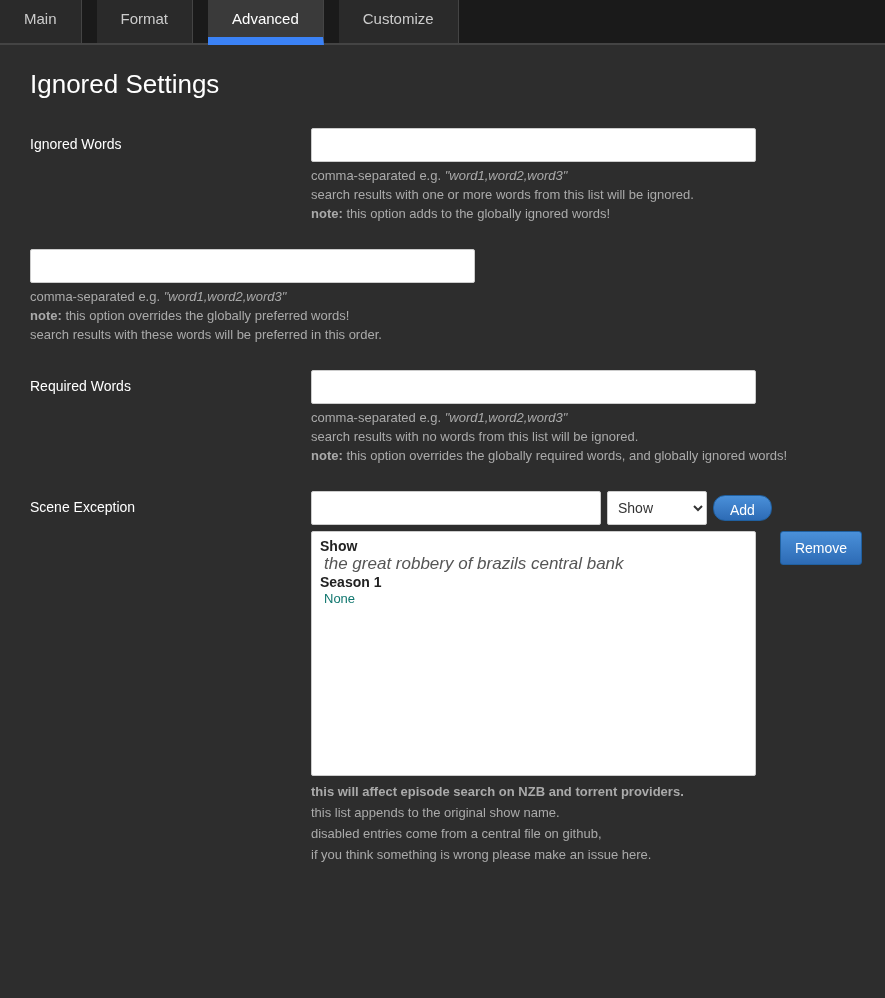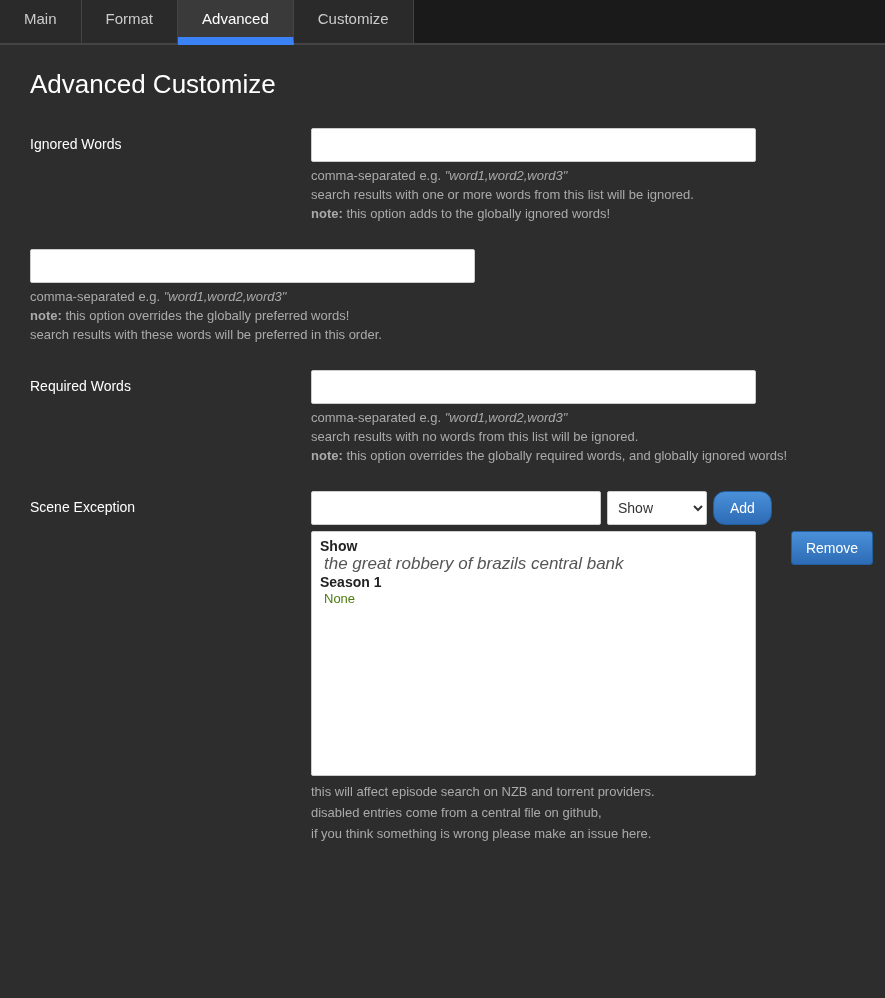--- a/index.html
+++ b/index.html
@@ -10,20 +10,21 @@
       font-size: 14px;
       width: 885px;
       min-height: 998px;
     }
 
     
     .tab-bar {
       display: flex;
       background-color: #1a1a1a;
       border-bottom: 2px solid #444;
+      gap: 15px;
     }
     .tab {
       padding: 10px 24px;
       cursor: pointer;
       color: #ccc;
       border-right: 1px solid #444;
       background-color: #2a2a2a;
       font-size: 15px;
     }
     .tab.active {
@@ -131,32 +132,32 @@
     }
 
     .btn-add {
       background: linear-gradient(to bottom, #4a90d9, #2d6bb5);
       color: #fff;
       border: 1px solid #2060a0;
       padding: 6px 16px;
       cursor: pointer;
       font-size: 14px;
       border-radius: 12px;
-      height: 34px;
+      height: 26px;
     }
 
     .btn-remove {
       background: linear-gradient(to bottom, #4a90d9, #2d6bb5);
       color: #fff;
       border: 1px solid #2060a0;
       padding: 6px 14px;
       cursor: pointer;
       font-size: 14px;
       border-radius: 3px;
-      margin-left: 19px;
+      margin-left: 8px;
       height: 34px;
       align-self: flex-start;
       margin-top: 40px;
     }
 
     .scene-list {
       width: 445px;
       height: 245px;
       background-color: #fff;
       border: 1px solid #ccc;
@@ -182,21 +183,21 @@
       padding-left: 4px;
     }
 
     .scene-list-season-label {
       font-weight: bold;
       color: #222;
       font-size: 14px;
     }
 
     .scene-list-season-value {
-      color: #4d7c0f;
+      color: #0f766e;
       font-size: 13px;
       padding-left: 4px;
     }
 
     .scene-exception-wrapper {
       display: flex;
       align-items: flex-start;
     }
 
     .scene-exception-main {
@@ -208,21 +209,21 @@
 
 <div class="tab-bar">
   <div class="tab">Main</div>
   <div class="tab">Format</div>
   <div class="tab active">Advanced</div>
   <div class="tab">Customize</div>
 </div>
 
 <div class="content">
 
-  <h1 class="page-title">Advanced Customize</h1>
+  <h1 class="page-title">Ignored Settings</h1>
 
   <div class="form-row">
     <div class="form-label">Ignored Words</div>
     <div class="form-field">
       <input type="text" class="text-input" value="" style="">
       <div class="help-text">
         <span>comma-separated e.g. </span><span class="italic">"word1,word2,word3"</span>
       </div>
       <div class="note-text">search results with one or more words from this list will be ignored.</div>
       <div class="note-text">
@@ -283,19 +284,20 @@
                 <span class="scene-list-season-label">Season 1</span>
               </div>
               <div>
                 <span class="scene-list-season-value">None</span>
               </div>
             </div>
           </div>
         </div>
         <button class="btn-remove">Remove</button>
       </div>
-      <div class="help-text" style="margin-top:8px;">this will affect episode search on NZB and torrent providers.</div>
+      <div class="help-text" style="margin-top:8px;font-weight:bold;">this will affect episode search on NZB and torrent providers.</div>
+      <div class="help-text">this list appends to the original show name.</div>
       <div class="help-text">disabled entries come from a central file on github,</div>
       <div class="help-text">if you think something is wrong please make an issue here.</div>
     </div>
   </div>
 
 </div>
 
 </body></html>

